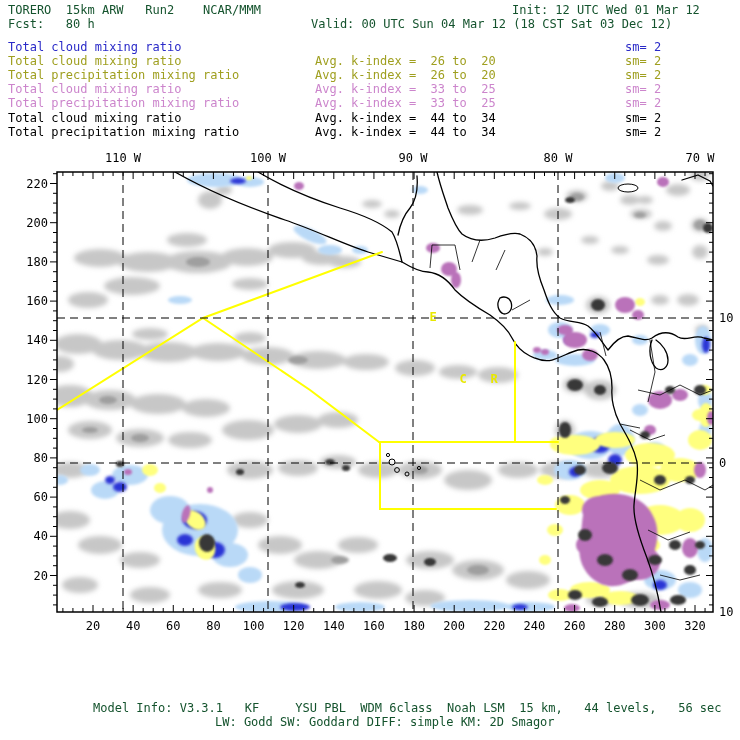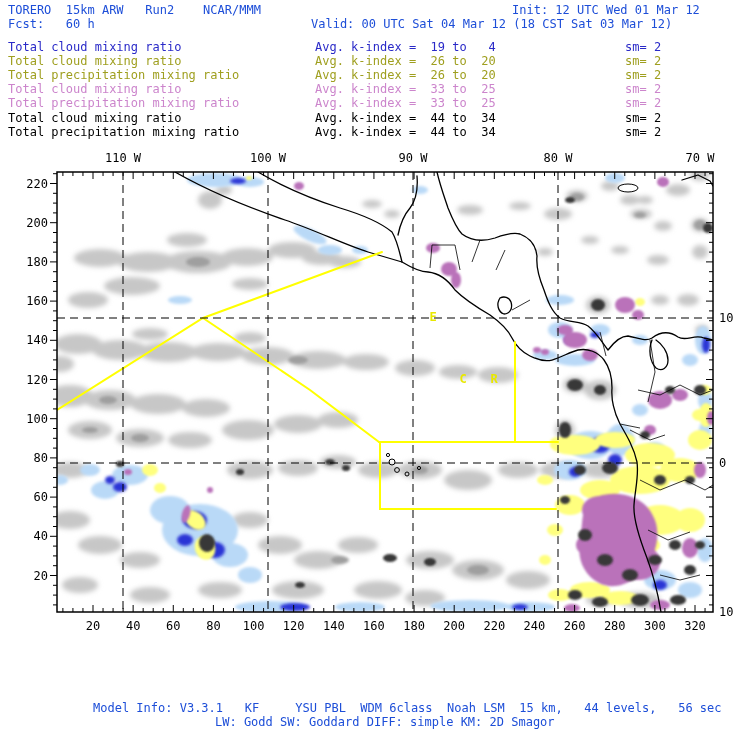--- a/index.html
+++ b/index.html
@@ -1,44 +1,43 @@
 <!DOCTYPE html>
 <html style="--c-gray: #c7c7c7; --c-gray_dark: #9f9f9f; --c-blue_light: #b9d9f7; --c-blue: #2b36d6; --c-yellow_fill: #ffff7e; --c-magenta: #ba72ba; --c-dark_core: #373737; --c-coast: #000000; --c-track_yellow: #ffff00; --c-waypoint_yellow: #e8e800;"><head>
 <meta charset="utf-8">
 <style>
   html,body{margin:0;padding:0;background:#ffffff;}
   body{width:740px;height:740px;position:relative;overflow:hidden;
        font-family:"DejaVu Sans Mono",monospace;}
-  .t{position:absolute;white-space:pre;font:12px/14px "DejaVu Sans Mono",monospace;color:#1d4ed8;}
+  .t{position:absolute;white-space:pre;font:12px/14px "DejaVu Sans Mono",monospace;color:#14532d;}
   .legend-row{position:absolute;left:0;top:0;width:728px;height:14px;}
   .legend-row span{position:absolute;white-space:pre;font:12px/14px "DejaVu Sans Mono",monospace;}
   #map-svg{position:absolute;left:0;top:0;}
   .lg-gray{fill:var(--c-gray);}
   .lg-gray2{fill:var(--c-gray_dark);}
   .lg-bluelight{fill:var(--c-blue_light);}
   .lg-blue{fill:var(--c-blue);}
   .lg-yellow{fill:var(--c-yellow_fill);}
   .lg-magenta{fill:var(--c-magenta);}
   .lg-dark{fill:var(--c-dark_core);}
   .coast{fill:none;stroke:var(--c-coast);stroke-width:1.3;stroke-linejoin:round;stroke-linecap:round;}
   .border{fill:none;stroke:var(--c-coast);stroke-width:0.8;stroke-linejoin:round;}
   .track{fill:none;stroke:var(--c-track_yellow);stroke-width:2;stroke-linecap:round;}
 </style>
 </head>
 <body>
 
 <div class="t" style="left:8px;top:3px">TORERO  15km ARW   Run2    NCAR/MMM</div>
 <div class="t" style="left:512px;top:3px">Init: 12 UTC Wed 01 Mar 12</div>
-<div class="t" style="left:8px;top:17px">Fcst:   60 h</div>
-<div class="t" style="left:311px;top:17px">Valid: 00 UTC Sat 04 Mar 12 (18 CST Sat 03 Mar 12)</div>
+<div class="t" style="left:8px;top:17px">Fcst:   80 h</div>
+<div class="t" style="left:311px;top:17px">Valid: 00 UTC Sun 04 Mar 12 (18 CST Sat 03 Dec 12)</div>
 
 <div id="legend">
     <div class="legend-row" style="top: 40px;">
       <span style="left: 8px; color: rgb(42, 42, 200);">Total cloud mixing ratio</span>
-      <span style="left: 315px; color: rgb(42, 42, 200);">Avg. k-index =  19 to   4</span>
       <span style="left: 625px; color: rgb(42, 42, 200);">sm= 2</span>
     </div>
     <div class="legend-row" style="top: 54.1px;">
       <span style="left: 8px; color: rgb(159, 159, 31);">Total cloud mixing ratio</span>
       <span style="left: 315px; color: rgb(159, 159, 31);">Avg. k-index =  26 to  20</span>
       <span style="left: 625px; color: rgb(159, 159, 31);">sm= 2</span>
     </div>
     <div class="legend-row" style="top: 68.2px;">
       <span style="left: 8px; color: rgb(159, 159, 31);">Total precipitation mixing ratio</span>
       <span style="left: 315px; color: rgb(159, 159, 31);">Avg. k-index =  26 to  20</span>

